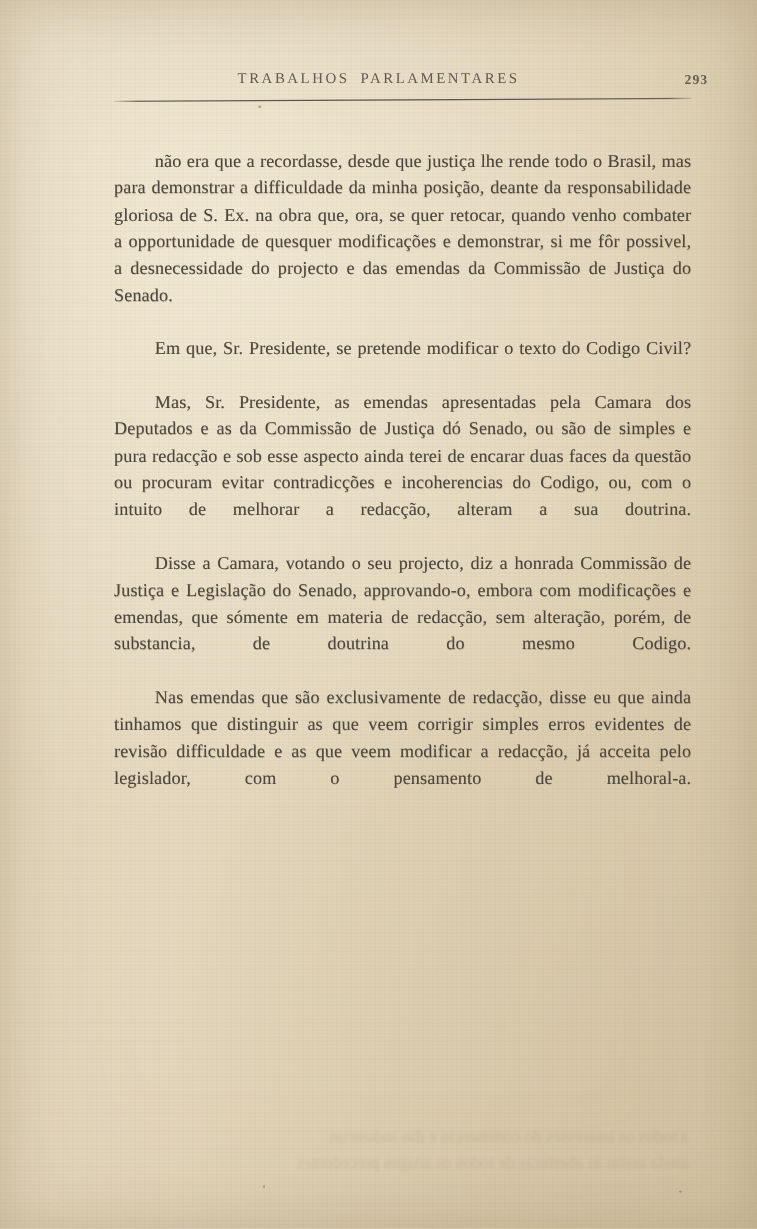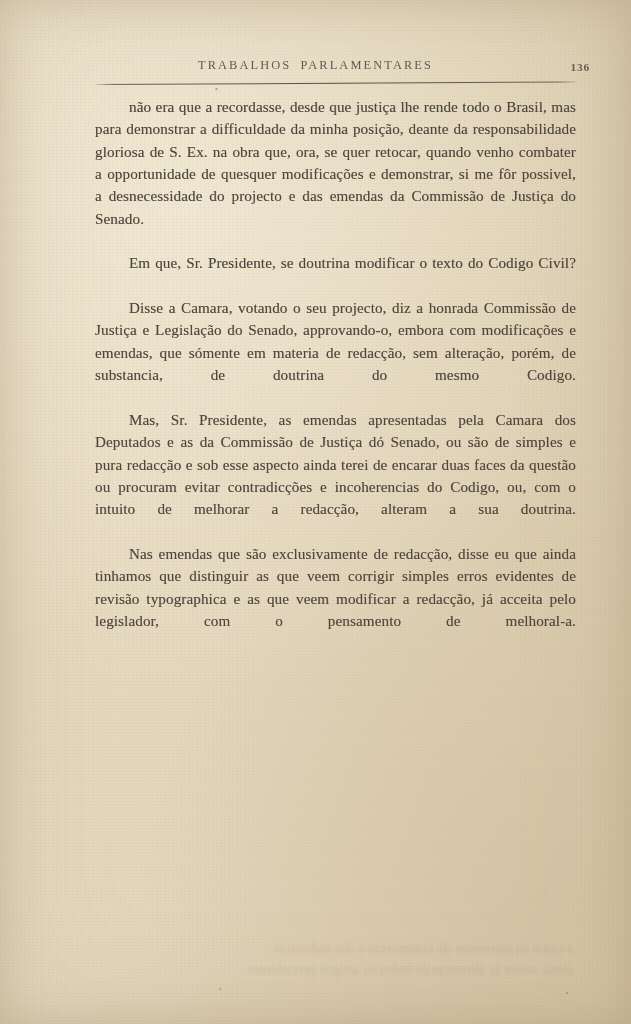--- a/index.html
+++ b/index.html
@@ -115,20 +115,21 @@
     display: inline-block;
     width: 100%;
   }
 
   
   .textblock {
     text-shadow:
       0.35px 0.25px 0.55px rgba(90,78,58,0.32),
       -0.25px -0.15px 0.4px rgba(150,132,100,0.18);
     filter: blur(0.16px);
+    margin-top: 28px;
   }
 
   
   .bleed {
     position: absolute;
     left: 104px;
     top: 938px;
     width: 470px;
     pointer-events: none;
     transform: scaleX(-1);
@@ -153,30 +154,30 @@
     pointer-events: none;
   }
 </style>
 </head>
 <body>
 
 <div class="page">
 
   <div class="header">
     <div class="header-title">TRABALHOS PARLAMENTARES</div>
-    <div class="header-folio">136</div>
+    <div class="header-folio">293</div>
   </div>
   <div class="header-rule"></div>
 
   <div class="textblock">
     <p class="para">não era que a recordasse, desde que justiça lhe rende todo o Brasil, mas para demonstrar a difficuldade da minha posição, deante da responsabilidade gloriosa de S. Ex. na obra que, ora, se quer retocar, quando venho combater a opportunidade de quesquer modificações e demonstrar, si me fôr possivel, a desnecessidade do projecto e das emendas da Commissão de Justiça do Senado.</p>
-    <p class="para">Em que, Sr. Presidente, se doutrina modificar o texto do Codigo Civil?</p>
+    <p class="para">Em que, Sr. Presidente, se pretende modificar o texto do Codigo Civil?</p>
+    <p class="para">Mas, Sr. Presidente, as emendas apresentadas pela Camara dos Deputados e as da Commissão de Justiça dó Senado, ou são de simples e pura redacção e sob esse aspecto ainda terei de encarar duas faces da questão ou procuram evitar contradicções e incoherencias do Codigo, ou, com o intuito de melhorar a redacção, alteram a sua doutrina.</p>
     <p class="para">Disse a Camara, votando o seu projecto, diz a honrada Commissão de Justiça e Legislação do Senado, approvando-o, embora com modificações e emendas, que sómente em materia de redacção, sem alteração, porém, de substancia, de doutrina do mesmo Codigo.</p>
-    <p class="para">Mas, Sr. Presidente, as emendas apresentadas pela Camara dos Deputados e as da Commissão de Justiça dó Senado, ou são de simples e pura redacção e sob esse aspecto ainda terei de encarar duas faces da questão ou procuram evitar contradicções e incoherencias do Codigo, ou, com o intuito de melhorar a redacção, alteram a sua doutrina.</p>
-    <p class="para">Nas emendas que são exclusivamente de redacção, disse eu que ainda tinhamos que distinguir as que veem corrigir simples erros evidentes de revisão typographica e as que veem modificar a redacção, já acceita pelo legislador, com o pensamento de melhoral-a.</p>
+    <p class="para">Nas emendas que são exclusivamente de redacção, disse eu que ainda tinhamos que distinguir as que veem corrigir simples erros evidentes de revisão difficuldade e as que veem modificar a redacção, já acceita pelo legislador, com o pensamento de melhoral-a.</p>
   </div>
 
   <div class="bleed">
     <div class="bleed-line">a todos os interesses do commercio e das industrias</div>
     <div class="bleed-line">ainda assim ás aberturas de todos os artigos precedentes</div>
   </div>
 
   <span class="speck" style="left:215px; top:88px; width:3px; height:2px;"></span>
   <span class="speck" style="left:219px; top:988px; width:2px; height:2px;"></span>
   <span class="speck" style="left:566px; top:992px; width:2px; height:2px;"></span>

